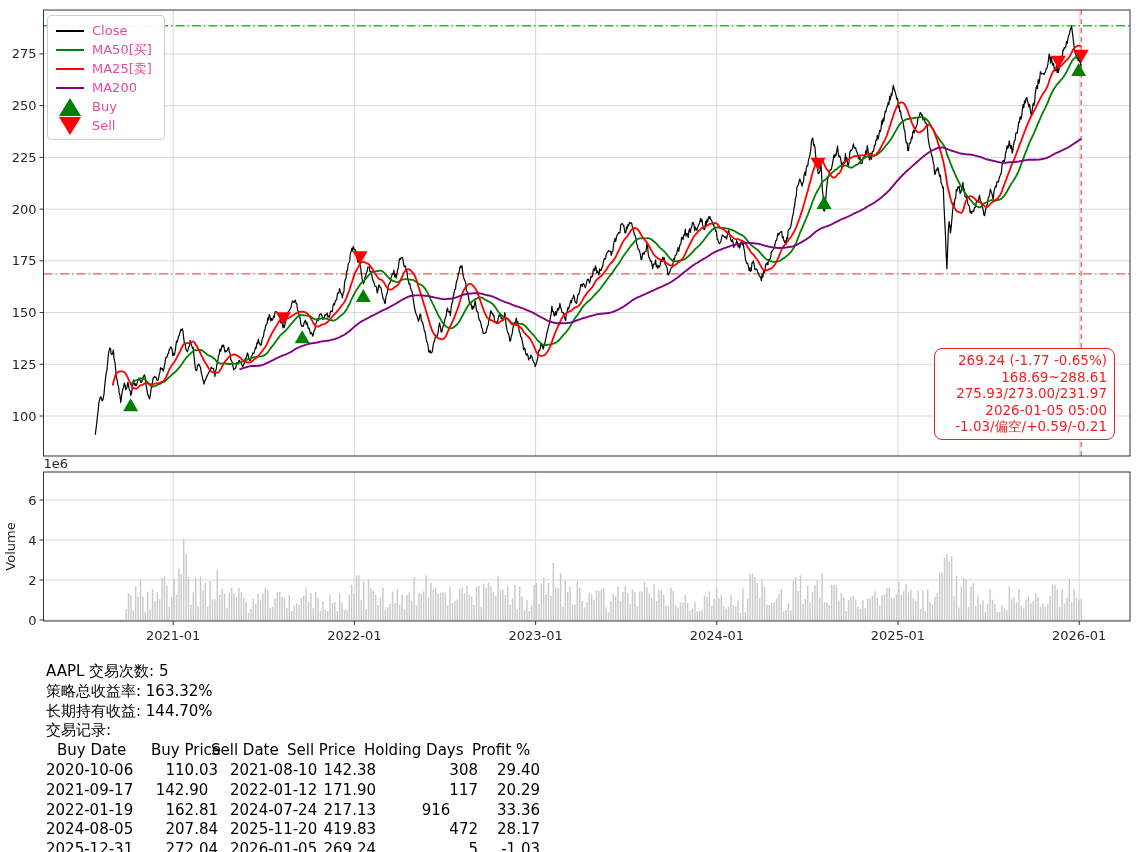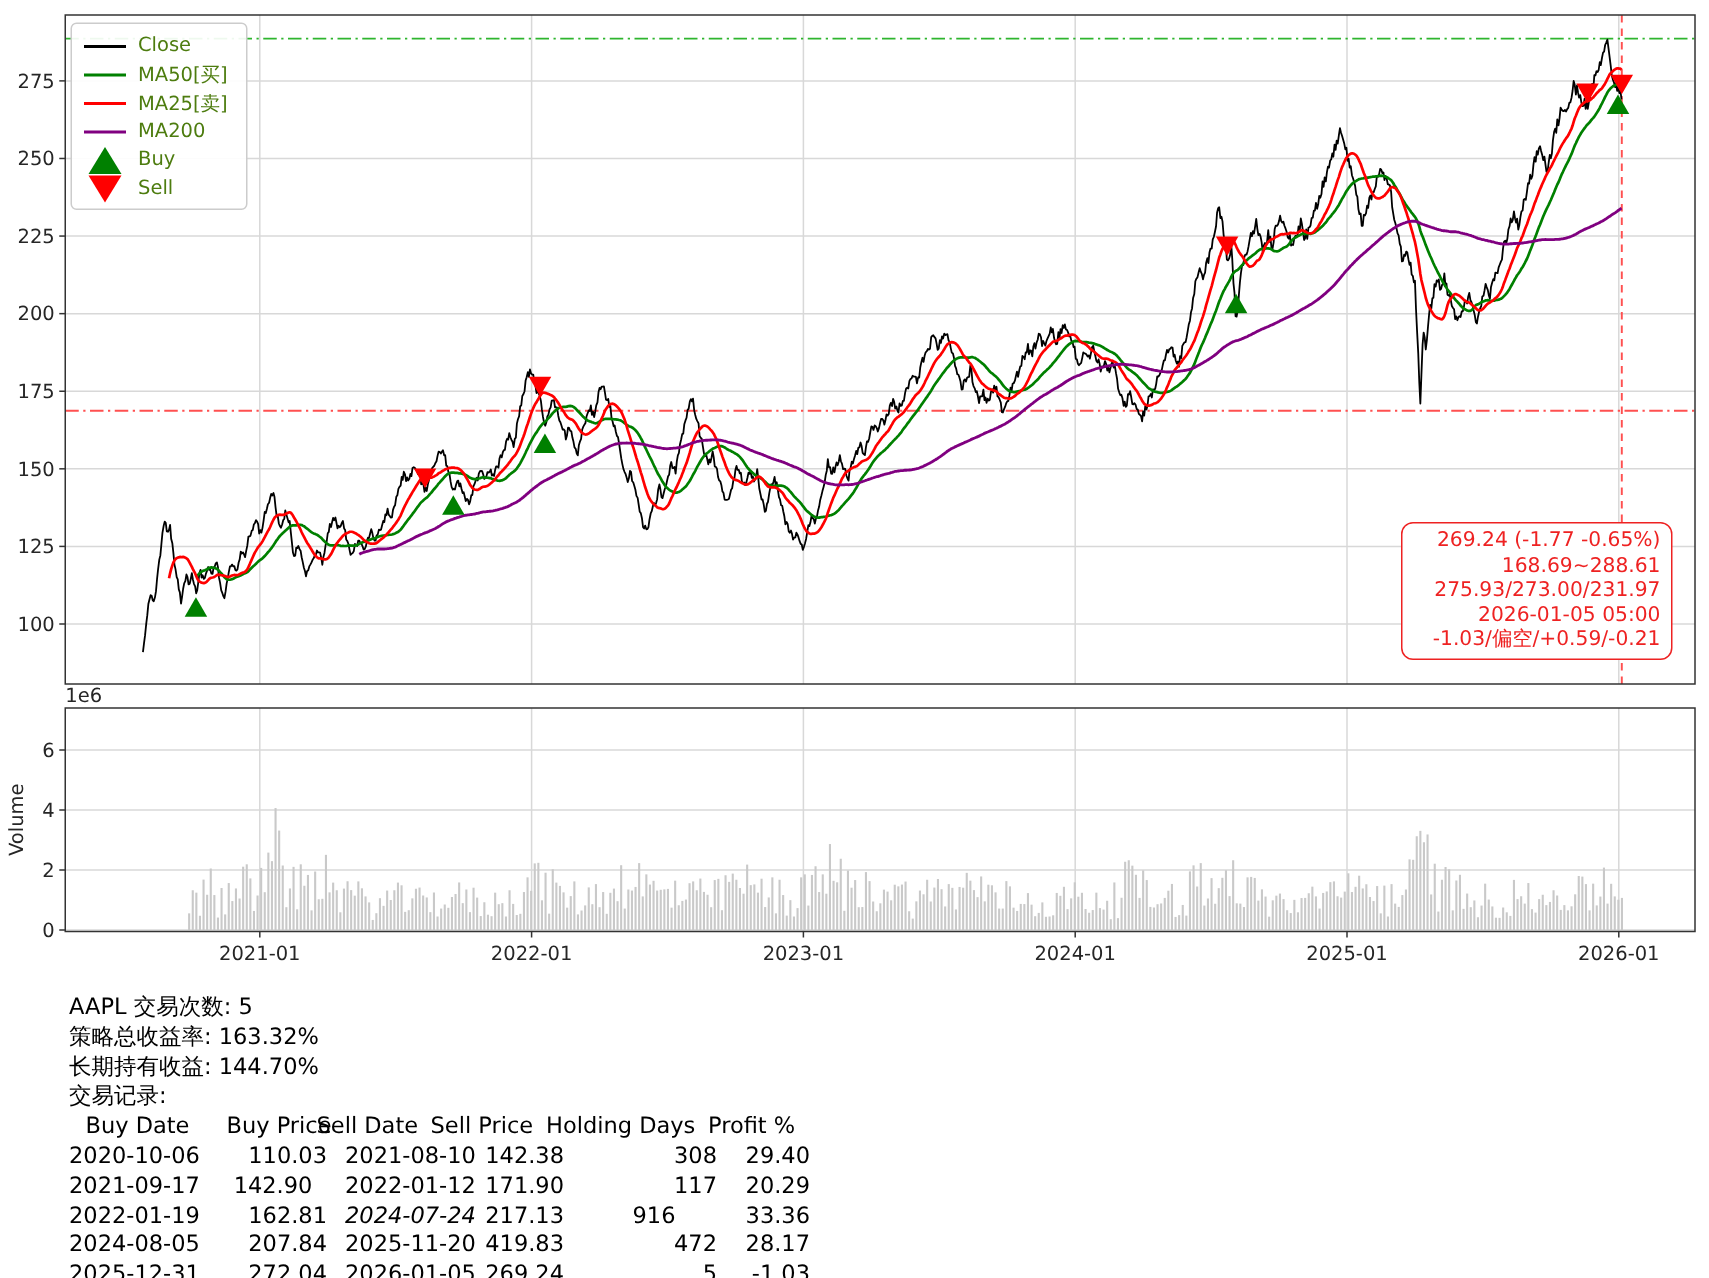--- a/index.html
+++ b/index.html
@@ -6,21 +6,21 @@
   body{width:1139px;height:852px;position:relative;font-family:"DejaVu Sans",sans-serif;color:#000;overflow:hidden;}
   #chart-svg{position:absolute;left:0;top:0;}
   
   #legend{position:absolute;left:47px;top:15px;width:118px;background:rgba(255,255,255,.92);
     border:1px solid #cccccc;border-radius:4px;padding:5px 7px 4px 7px;box-sizing:border-box;z-index:5;}
   .lg-row{display:flex;align-items:center;height:19px;}
   .lg-swatch{width:30px;display:flex;justify-content:center;align-items:center;margin-right:7px;flex:0 0 30px;}
   .lg-line{width:28px;height:0;border-top-width:2.5px;border-top-style:solid;}
   .lg-tri-up{width:0;height:0;border-left:11px solid transparent;border-right:11px solid transparent;border-bottom:18px solid #008000;}
   .lg-tri-down{width:0;height:0;border-left:11px solid transparent;border-right:11px solid transparent;border-top:18px solid #ff0000;}
-  .lg-label{font-size:13px;color:#4d7c0f;white-space:nowrap;}
+  .lg-label{font-size:13px;color:#ec4899;white-space:nowrap;}
   
   #annotation-box{position:absolute;left:934px;top:348px;width:181px;box-sizing:border-box;
     border:1.6px solid #ee2222;border-radius:8px;background:#ffffff;color:#ee2222;
     font-size:13.5px;line-height:16.6px;text-align:right;padding:3px 7px 4px 5px;z-index:6;white-space:nowrap;}
   
   #summary{position:absolute;left:0;top:662px;width:1139px;font-size:15px;line-height:19.8px;}
   .sum-line{position:relative;height:19.8px;margin-left:46px;white-space:pre;}
   .tbl-head{position:relative;height:19.8px;}
   .tbl-head span{position:absolute;top:0;white-space:nowrap;}
   .tbl-row{position:relative;height:19.8px;}
@@ -605,21 +605,21 @@
         <span style="left: 46px; width: 100px; text-align: left;">2021-09-17</span>
         <span style="left: 146px; width: 72px; text-align: center;">142.90</span>
         <span style="left: 230px; width: 100px; text-align: left;">2022-01-12</span>
         <span style="left: 300px; width: 76px; text-align: right;">171.90</span>
         <span style="left: 394px; width: 84px; text-align: right;">117</span>
         <span style="left: 480px; width: 60px; text-align: right;">20.29</span>
       </div>
       <div class="tbl-row">
         <span style="left: 46px; width: 100px; text-align: left;">2022-01-19</span>
         <span style="left: 146px; width: 72px; text-align: right;">162.81</span>
-        <span style="left: 230px; width: 100px; text-align: left; font-style: italic;">2024-07-24</span>
+        <span style="left: 230px; width: 100px; text-align: left;">2024-07-24</span>
         <span style="left: 300px; width: 76px; text-align: right;">217.13</span>
         <span style="left: 394px; width: 84px; text-align: center;">916</span>
         <span style="left: 480px; width: 60px; text-align: right;">33.36</span>
       </div>
       <div class="tbl-row">
         <span style="left: 46px; width: 100px; text-align: left;">2024-08-05</span>
         <span style="left: 146px; width: 72px; text-align: right;">207.84</span>
         <span style="left: 230px; width: 100px; text-align: left;">2025-11-20</span>
         <span style="left: 300px; width: 76px; text-align: right;">419.83</span>
         <span style="left: 394px; width: 84px; text-align: right;">472</span>

